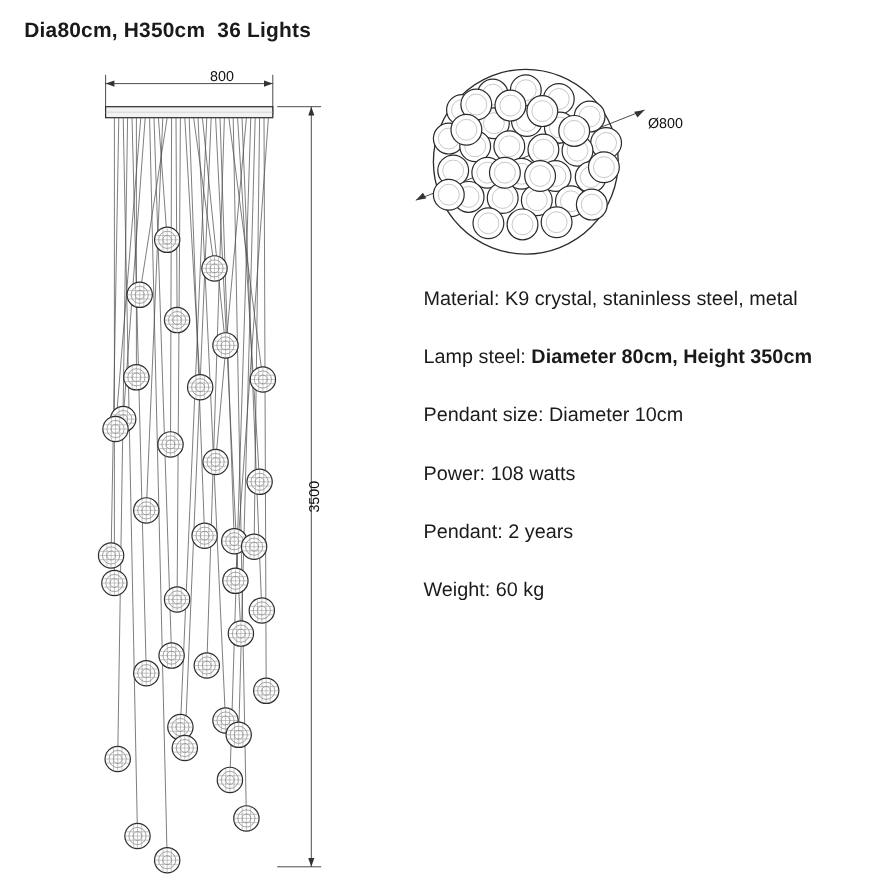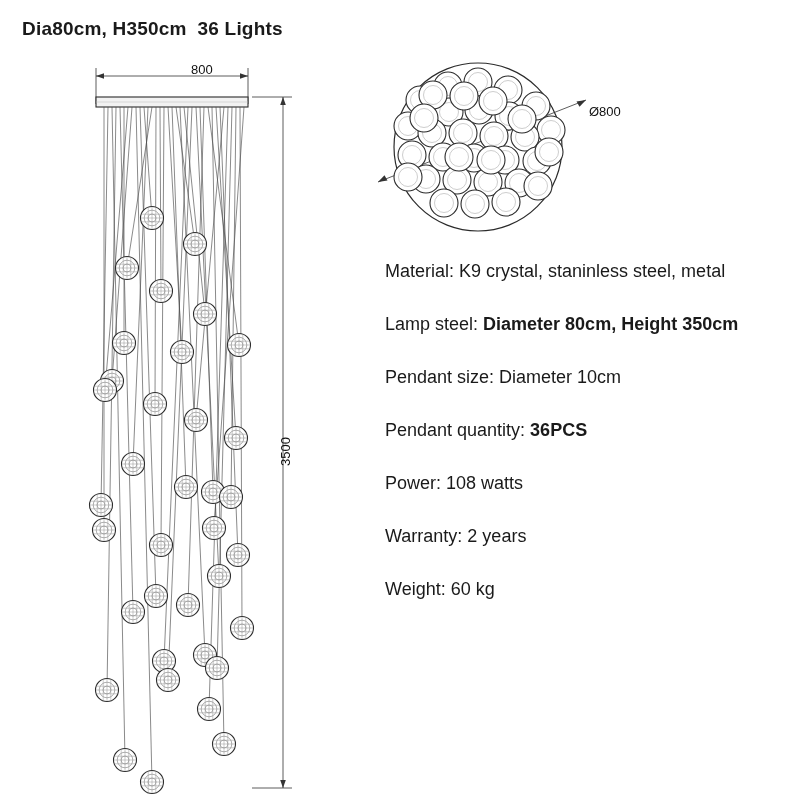--- a/index.html
+++ b/index.html
@@ -236,26 +236,23 @@
     <div class="spec-row">
       <span class="spec-label">Material: </span><span class="spec-value">K9 crystal, staninless steel, metal</span>
     </div>
     <div class="spec-row">
       <span class="spec-label">Lamp steel: </span><span class="spec-value bold">Diameter 80cm, Height 350cm</span>
     </div>
     <div class="spec-row">
       <span class="spec-label">Pendant size: </span><span class="spec-value">Diameter 10cm</span>
     </div>
     <div class="spec-row">
-      <span class="spec-label">Pendant quantity: </span><span class="spec-value bold">36PCS</span>
-    </div>
-    <div class="spec-row">
       <span class="spec-label">Power: </span><span class="spec-value"> 108 watts</span>
     </div>
     <div class="spec-row">
-      <span class="spec-label">Warranty: </span><span class="spec-value">2 years</span>
+      <span class="spec-label">Pendant: </span><span class="spec-value">2 years</span>
     </div>
     <div class="spec-row">
       <span class="spec-label">Weight: </span><span class="spec-value"> 60 kg</span>
     </div>
   </div>
 
 </div>
 
 </body></html>

